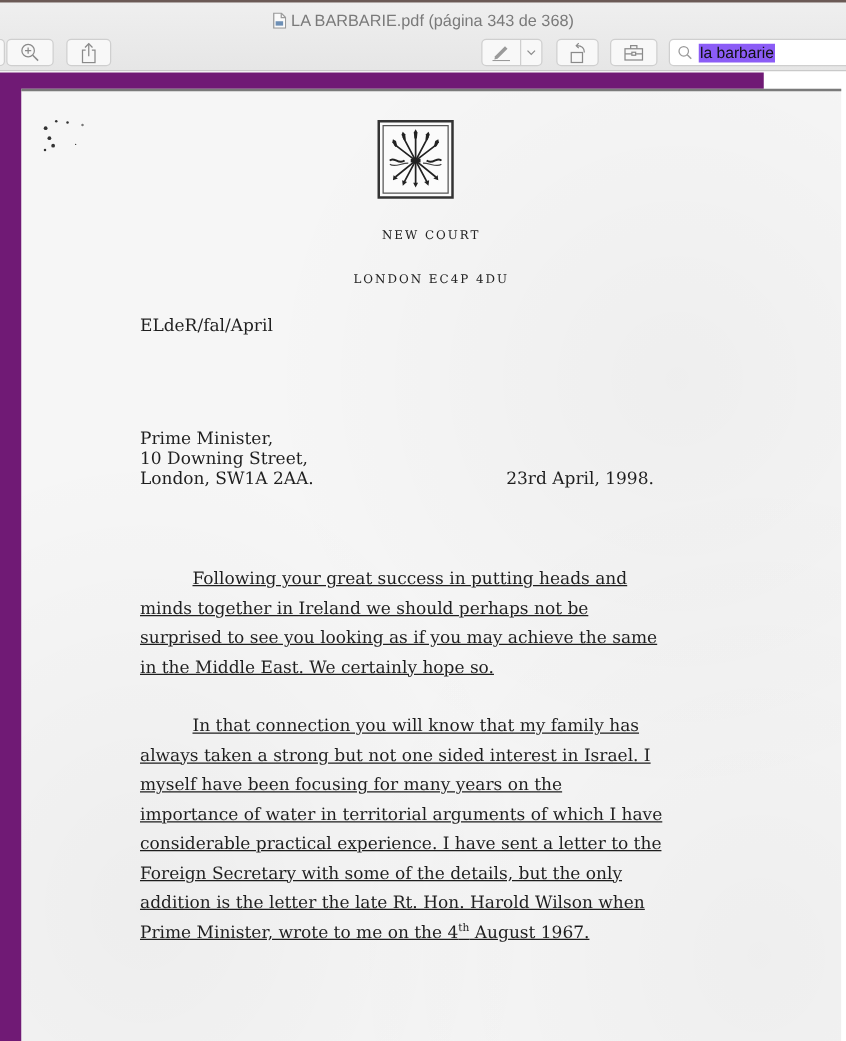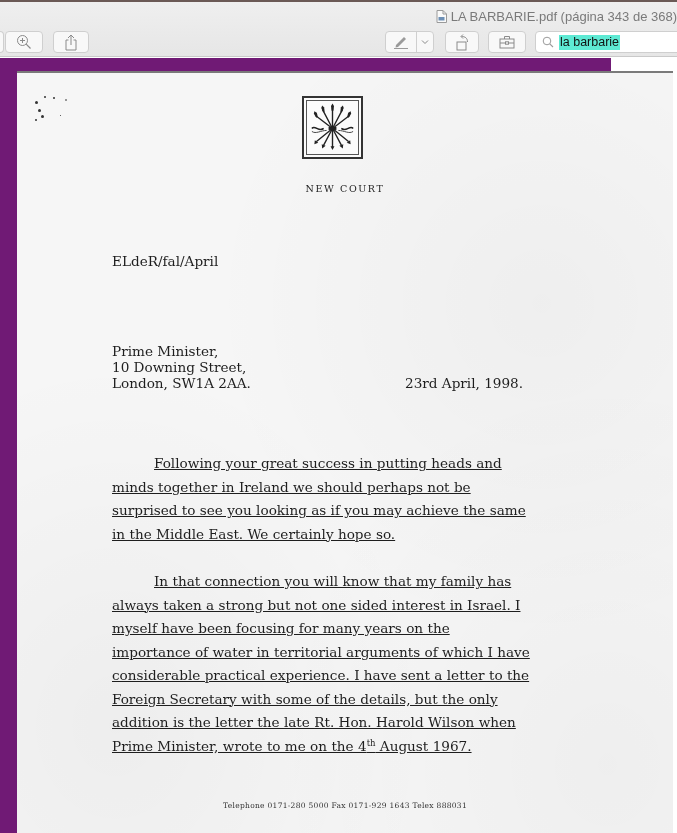--- a/index.html
+++ b/index.html
@@ -7,21 +7,21 @@
     body { position: relative; font-family: "Liberation Sans", sans-serif; }
 
     
     .toolbar {
       position: absolute; left: 0; top: 0; width: 677px; height: 57px;
       background: linear-gradient(#efefef, #e6e6e6);
       border-top: 2px solid #6b5a56;
       border-bottom: 1px solid #c9c9c9;
     }
     .title {
-      position: absolute; top: 7px; left: 0; width: 677px; text-align: right;
+      position: absolute; top: 7px; left: 0; width: 677px; text-align: center;
       font-size: 13px; color: #7a7a7a; line-height: 16px;
     }
     .title .doc-icon {
       display: inline-block; width: 11px; height: 13px; vertical-align: -2px; margin-right: 4px;
     }
     .tb-btn {
       position: absolute; top: 29px; height: 22px;
       background: #f8f8f8; border: 1px solid #cfcfcf; border-radius: 4px;
       display: flex; align-items: center; justify-content: center;
     }
@@ -33,21 +33,21 @@
     .btn-markup .seg-pen { width: 32px; height: 100%; display: flex; align-items: center; justify-content: center; border-right: 1px solid #cfcfcf; }
     .btn-markup .seg-chev { width: 16px; height: 100%; display: flex; align-items: center; justify-content: center; }
     .btn-rotate { left: 445px; width: 34px; }
     .btn-toolbox { left: 488px; width: 38px; }
     .search {
       position: absolute; top: 29px; left: 535px; width: 150px; height: 22px;
       background: #ffffff; border: 1px solid #cfcfcf; border-radius: 4px;
       display: flex; align-items: center; padding-left: 6px;
     }
     .search .search-text {
-      margin-left: 5px; font-size: 12.5px; color: #111; background: #5eead4; padding: 0 1px; line-height: 15px;
+      margin-left: 5px; font-size: 12.5px; color: #111; background: #8b5cf6; padding: 0 1px; line-height: 15px;
     }
 
     
     .viewer {
       position: absolute; left: 0; top: 58px; width: 611px; height: 775px; background: #701a75;
     }
     .page {
       position: absolute; left: 17px; top: 13px; width: 656px; height: 770px;
       background: #f6f6f6;
       border-top: 2px solid #7a7a7a;
@@ -209,20 +209,21 @@
           <path d="M8 39 L7.5 43 L11.5 41.5 Z"></path>
           <path d="M44 39 L44.5 43 L40.5 41.5 Z"></path>
           <rect x="22" y="25.5" width="8" height="3"></rect>
         </g>
         <path d="M5 27 C8 23 12 31 17 27 M35 27 C40 31 44 23 47 27" stroke="#222" stroke-width="1.6" fill="none"></path>
         <path d="M5 30 C9 33 14 29 20 29 M32 29 C38 29 43 33 47 30" stroke="#444" stroke-width="1" fill="none"></path>
       </svg>
     </div>
 
     <div class="letterhead lh1">NEW COURT</div>
+    <div class="letterhead lh3">LONDON EC4P 4DU</div>
 
     <div class="text ref">ELdeR/fal/April</div>
 
     <div class="text addr a2">Prime Minister,</div>
     <div class="text addr a3">10 Downing Street,</div>
     <div class="text addr a4">London, SW1A 2AA.</div>
     <div class="text date">23rd April, 1998.</div>
 
 
     <div class="para p1">
@@ -236,15 +237,14 @@
       <div class="line indent" style="top:0px">In that connection you will know that my family has</div>
       <div class="line" style="top:23.5px">always taken a strong but not one sided interest in Israel.  I</div>
       <div class="line" style="top:47px">myself have been focusing for many years on the</div>
       <div class="line" style="top:70.5px">importance of water in territorial arguments of which I have</div>
       <div class="line" style="top:94px">considerable practical experience.  I have sent a letter to the</div>
       <div class="line" style="top:117.5px">Foreign Secretary with some of the details, but the only</div>
       <div class="line" style="top:141px">addition is the letter the late Rt. Hon. Harold Wilson when</div>
       <div class="line" style="top:164.5px"><span>Prime Minister, wrote to me on the 4</span><sup>th</sup><span> August 1967.</span></div>
     </div>
 
-    <div class="footer">Telephone 0171-280 5000   Fax 0171-929 1643   Telex 888031</div>
   </div>
 </div>
 
 </body></html>

